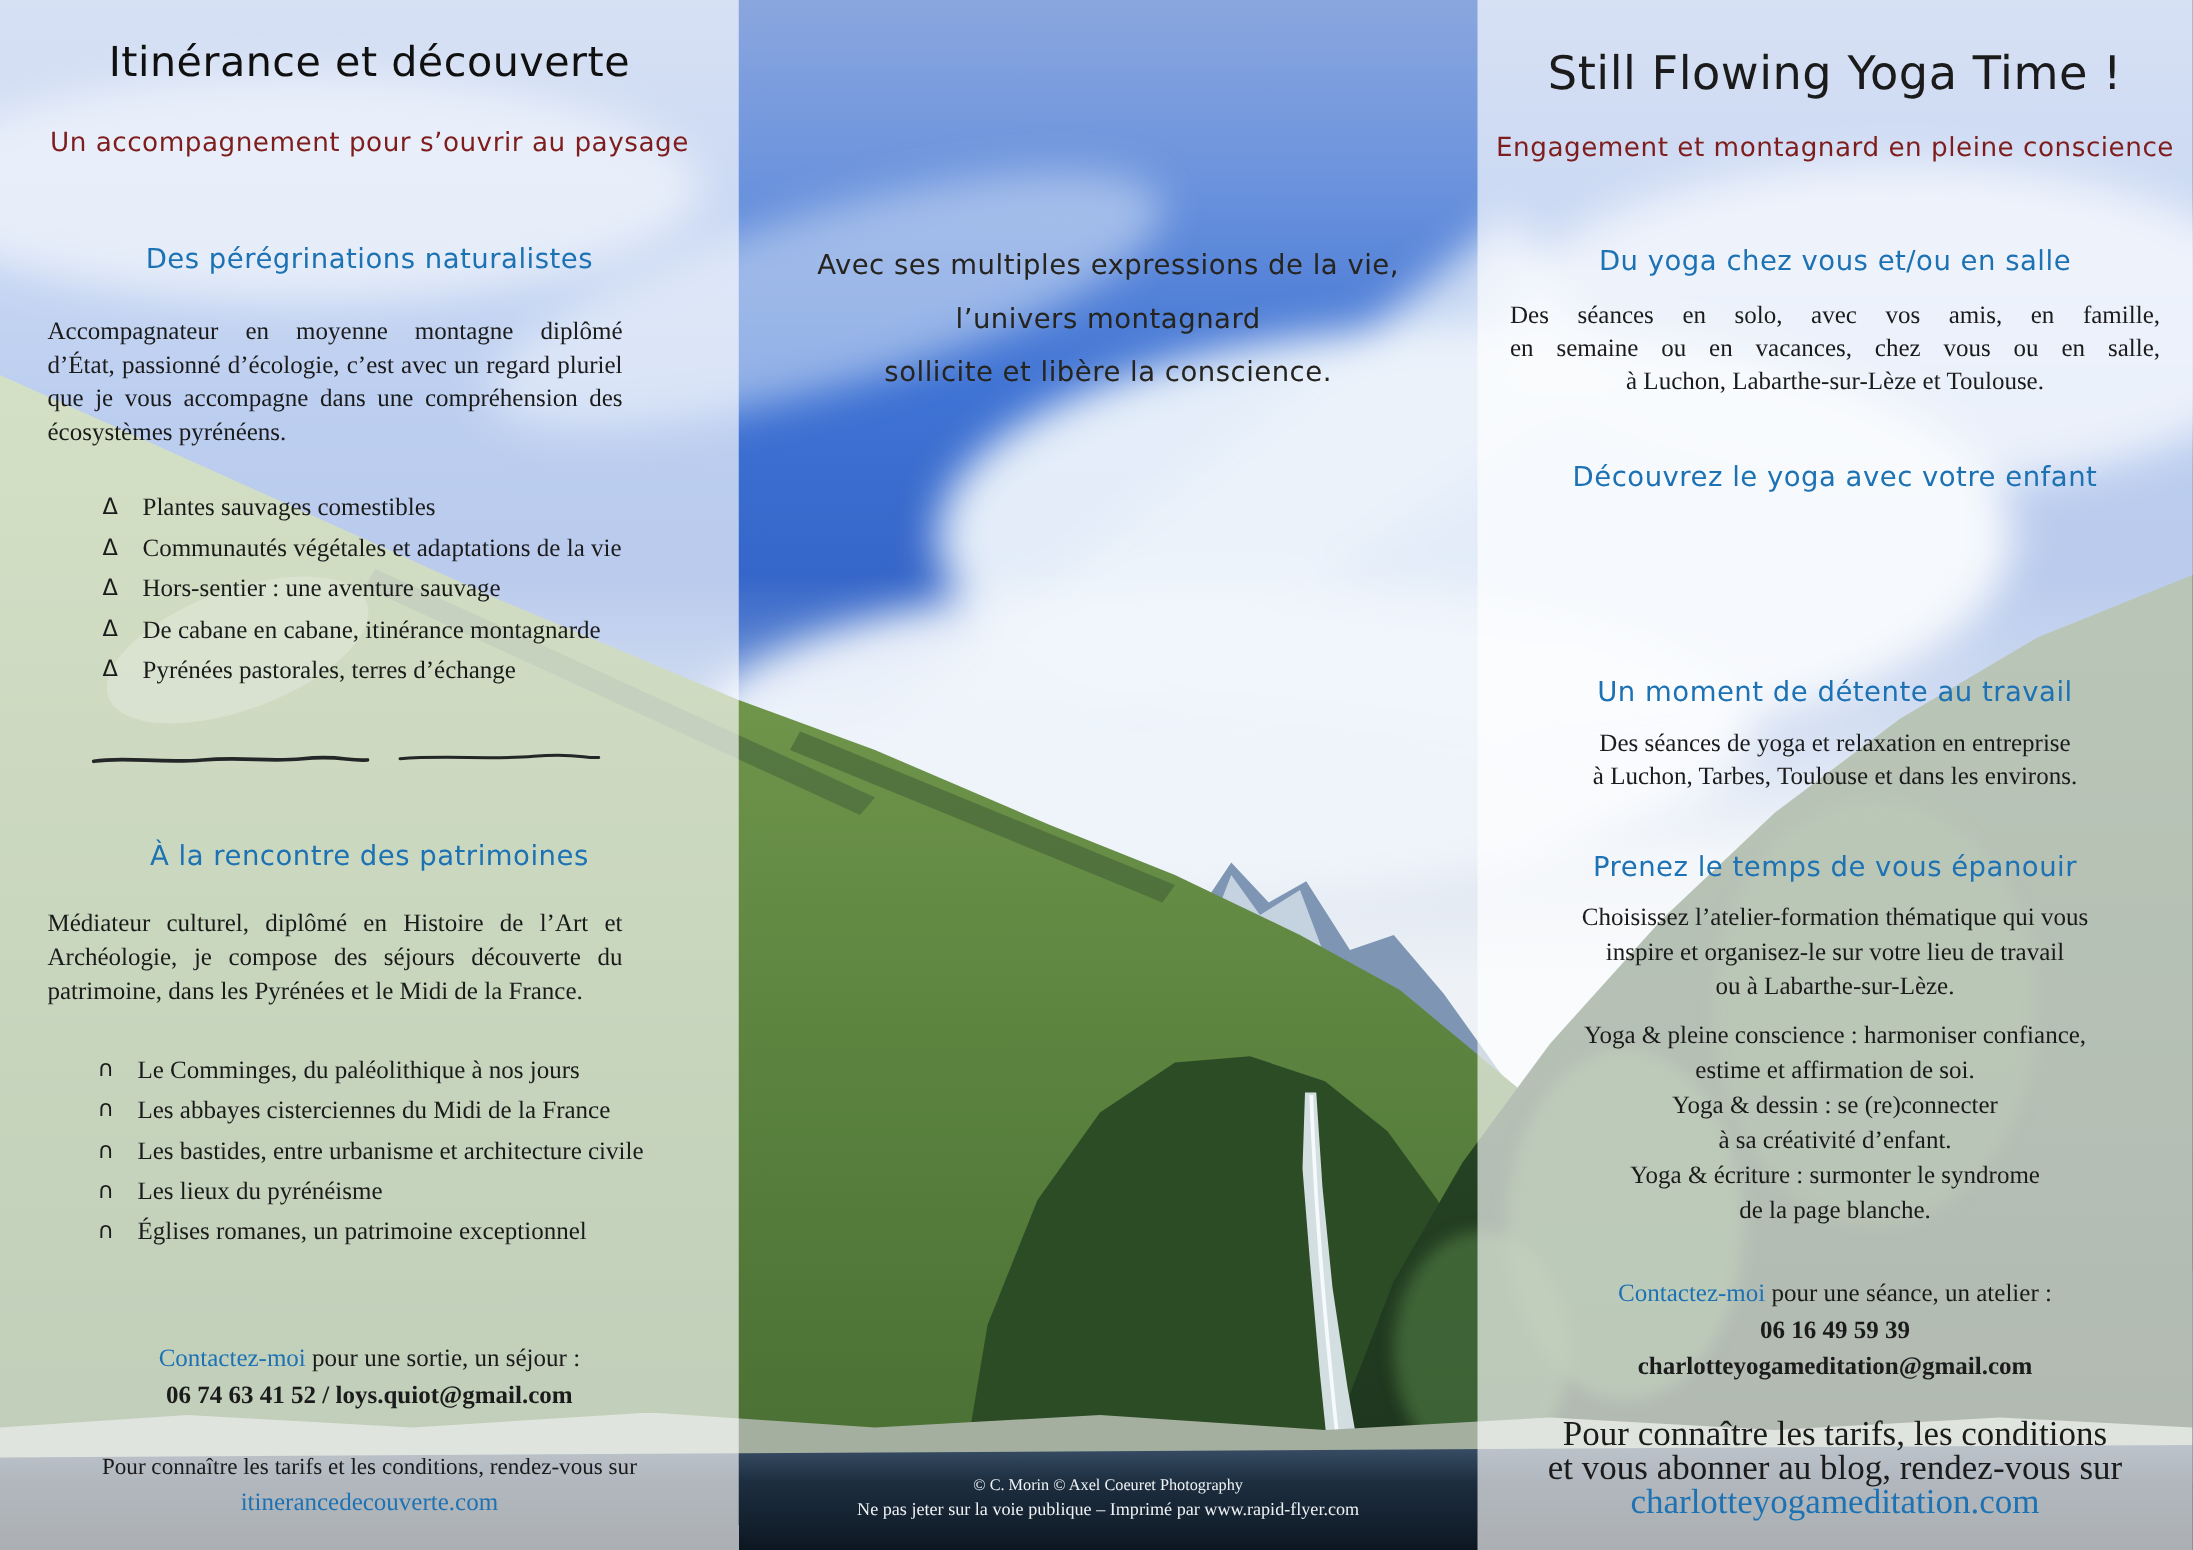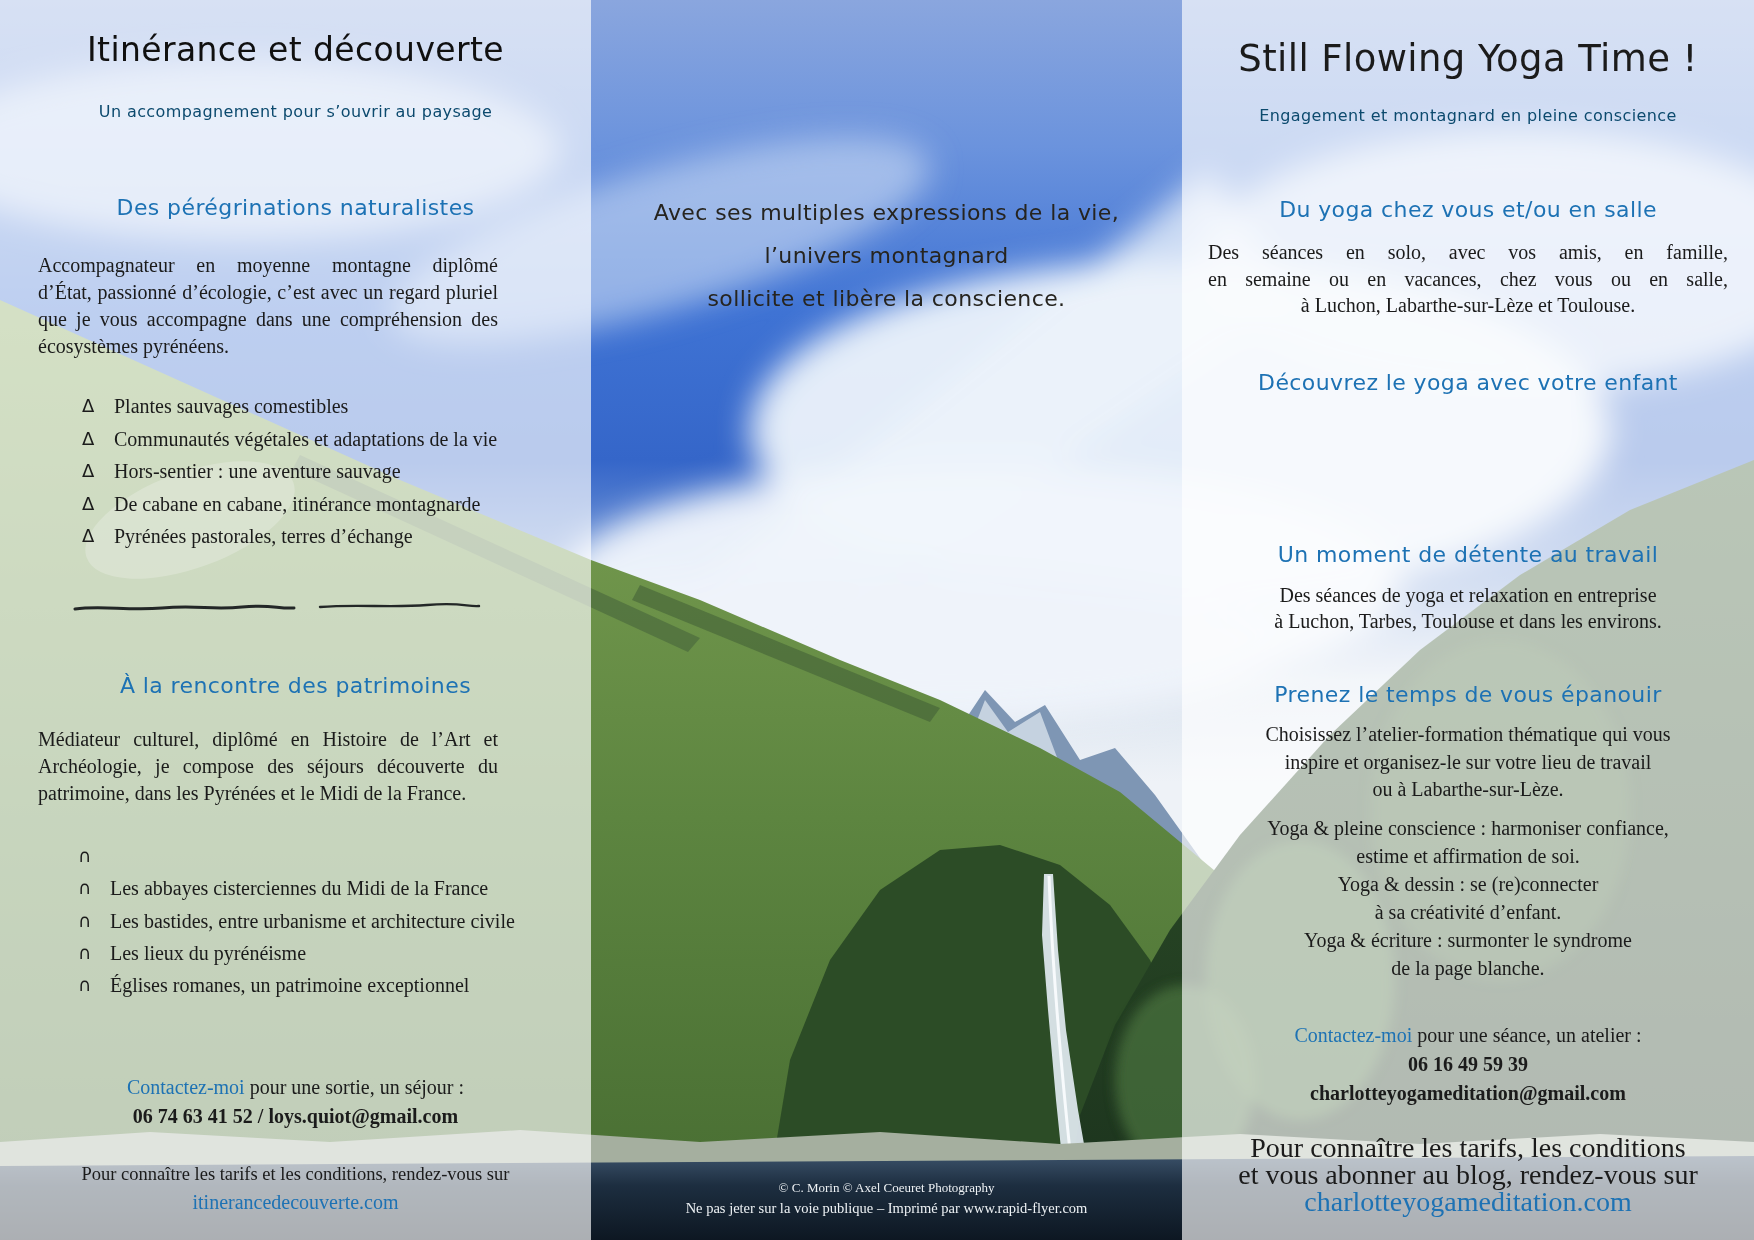--- a/index.html
+++ b/index.html
@@ -10,21 +10,21 @@
   .overlay{position:absolute;top:0;bottom:0;background:rgba(255,255,255,0.66);}
   .ovl{left:0;width:591px;}
   .ovr{left:1182px;width:572px;}
   .col{position:absolute;top:0;height:1024px;}
   .colL{left:0;width:591px;}
   .colM{left:591px;width:591px;}
   .colR{left:1182px;width:572px;}
   .blk{position:absolute;left:0;width:100%;text-align:center;}
   .hand{font-family:"DejaVu Sans","Liberation Sans",sans-serif;letter-spacing:.4px;}
   .title{font-size:33px;line-height:40px;color:#101010;font-weight:500;}
-  .subtitle{font-size:16px;color:#0c4a6e;font-weight:500;}
+  .subtitle{font-size:21px;color:#7f1d1d;font-weight:500;}
   .heading{font-size:22px;line-height:28px;color:var(--blue);font-weight:500;}
   .para{font-size:20px;}
   .jl{text-align:justify;text-align-last:justify;}
   .ll{text-align:left;text-align-last:left;}
   .cl{text-align:center;}
   .pL{left:38px;width:460px;line-height:27px;}
   .list{position:absolute;text-align:left;font-size:20px;}
   .li{display:flex;}
   .bullet{width:32px;flex:0 0 32px;font-family:"DejaVu Sans",sans-serif;font-size:18px;}
   .blue{color:var(--blue);}
@@ -162,20 +162,21 @@
       <div class="jl">Médiateur culturel, diplômé en Histoire de l’Art et</div>
       <div class="jl">Archéologie, je compose des séjours découverte du</div>
       <div class="ll">patrimoine, dans les Pyrénées et le Midi de la France.</div>
     </div>
 
     <div class="blk hand heading" style="top:672px;">À la rencontre des patrimoines</div>
 
     <div class="list" style="top:840px;left:78px;line-height:32.3px;">
       <div class="li">
           <span class="bullet">∩</span>
+          <span>Le Comminges, du paléolithique à nos jours</span>
         </div>
       <div class="li">
           <span class="bullet">∩</span>
           <span>Les abbayes cisterciennes du Midi de la France</span>
         </div>
       <div class="li">
           <span class="bullet">∩</span>
           <span>Les bastides, entre urbanisme et architecture civile</span>
         </div>
       <div class="li">

